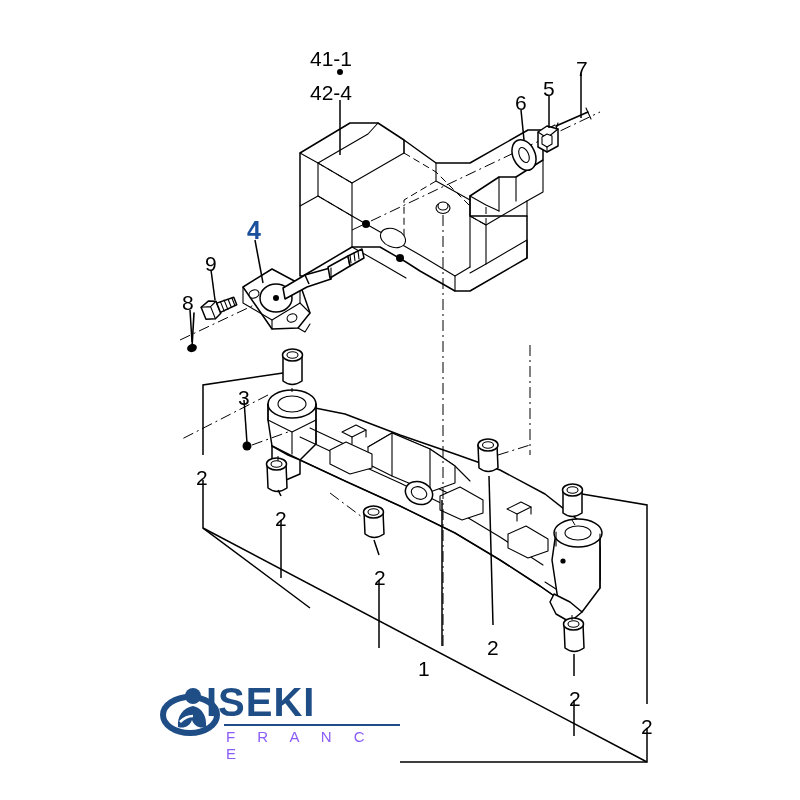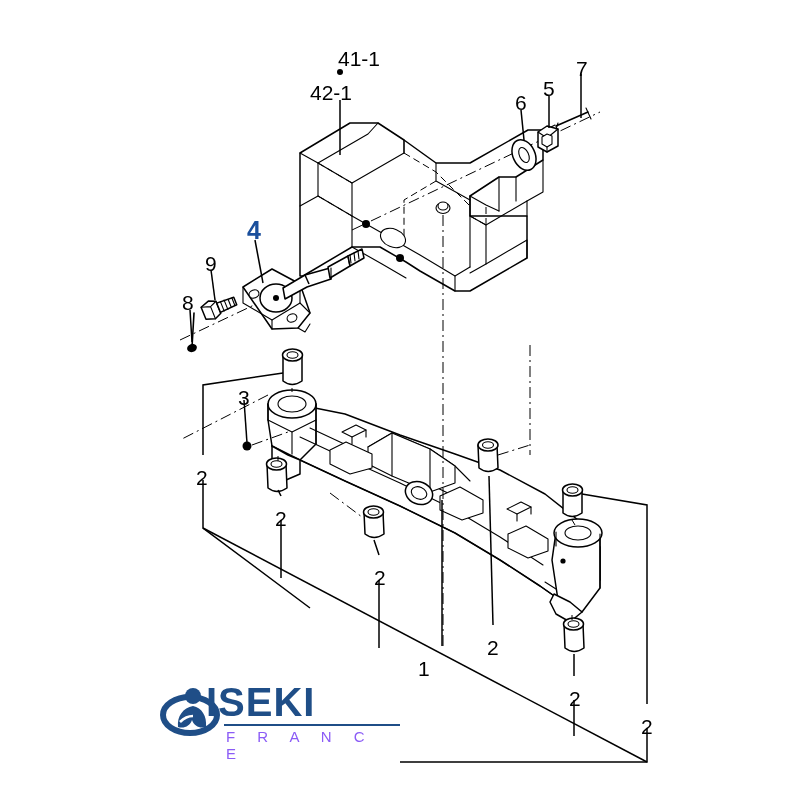--- a/index.html
+++ b/index.html
@@ -272,22 +272,22 @@
       <path class="ld" d="M574 676 L574 654"></path>
       <path class="ld" d="M574 700 L574 736"></path>
 
       <path class="ld" d="M647 704 L647 505 L582 494"></path>
       <path class="ld" d="M647 728 L647 762 L400 762"></path>
 
       <path class="ld" d="M203 528 L647 762"></path>
     </g>
   </svg>
 
-  <div class="lbl" style="left:310px;top:48px;margin-left:28px;">41-1</div>
-  <div class="lbl" style="left:310px;top:82px;">42-1</div>
+  <div class="lbl" style="left:310px;top:48px;">41-1</div>
+  <div class="lbl" style="left:310px;top:82px;">42-4</div>
   <div class="lbl" style="left:515px;top:92px;">6</div>
   <div class="lbl" style="left:543px;top:78px;">5</div>
   <div class="lbl" style="left:576px;top:58px;">7</div>
   <div class="lbl blue" style="left:247px;top:218px;">4</div>
   <div class="lbl" style="left:205px;top:253px;">9</div>
   <div class="lbl" style="left:182px;top:292px;">8</div>
   <div class="lbl" style="left:238px;top:387px;">3</div>
   <div class="lbl" style="left:196px;top:467px;">2</div>
   <div class="lbl" style="left:275px;top:508px;">2</div>
   <div class="lbl" style="left:374px;top:567px;">2</div>

